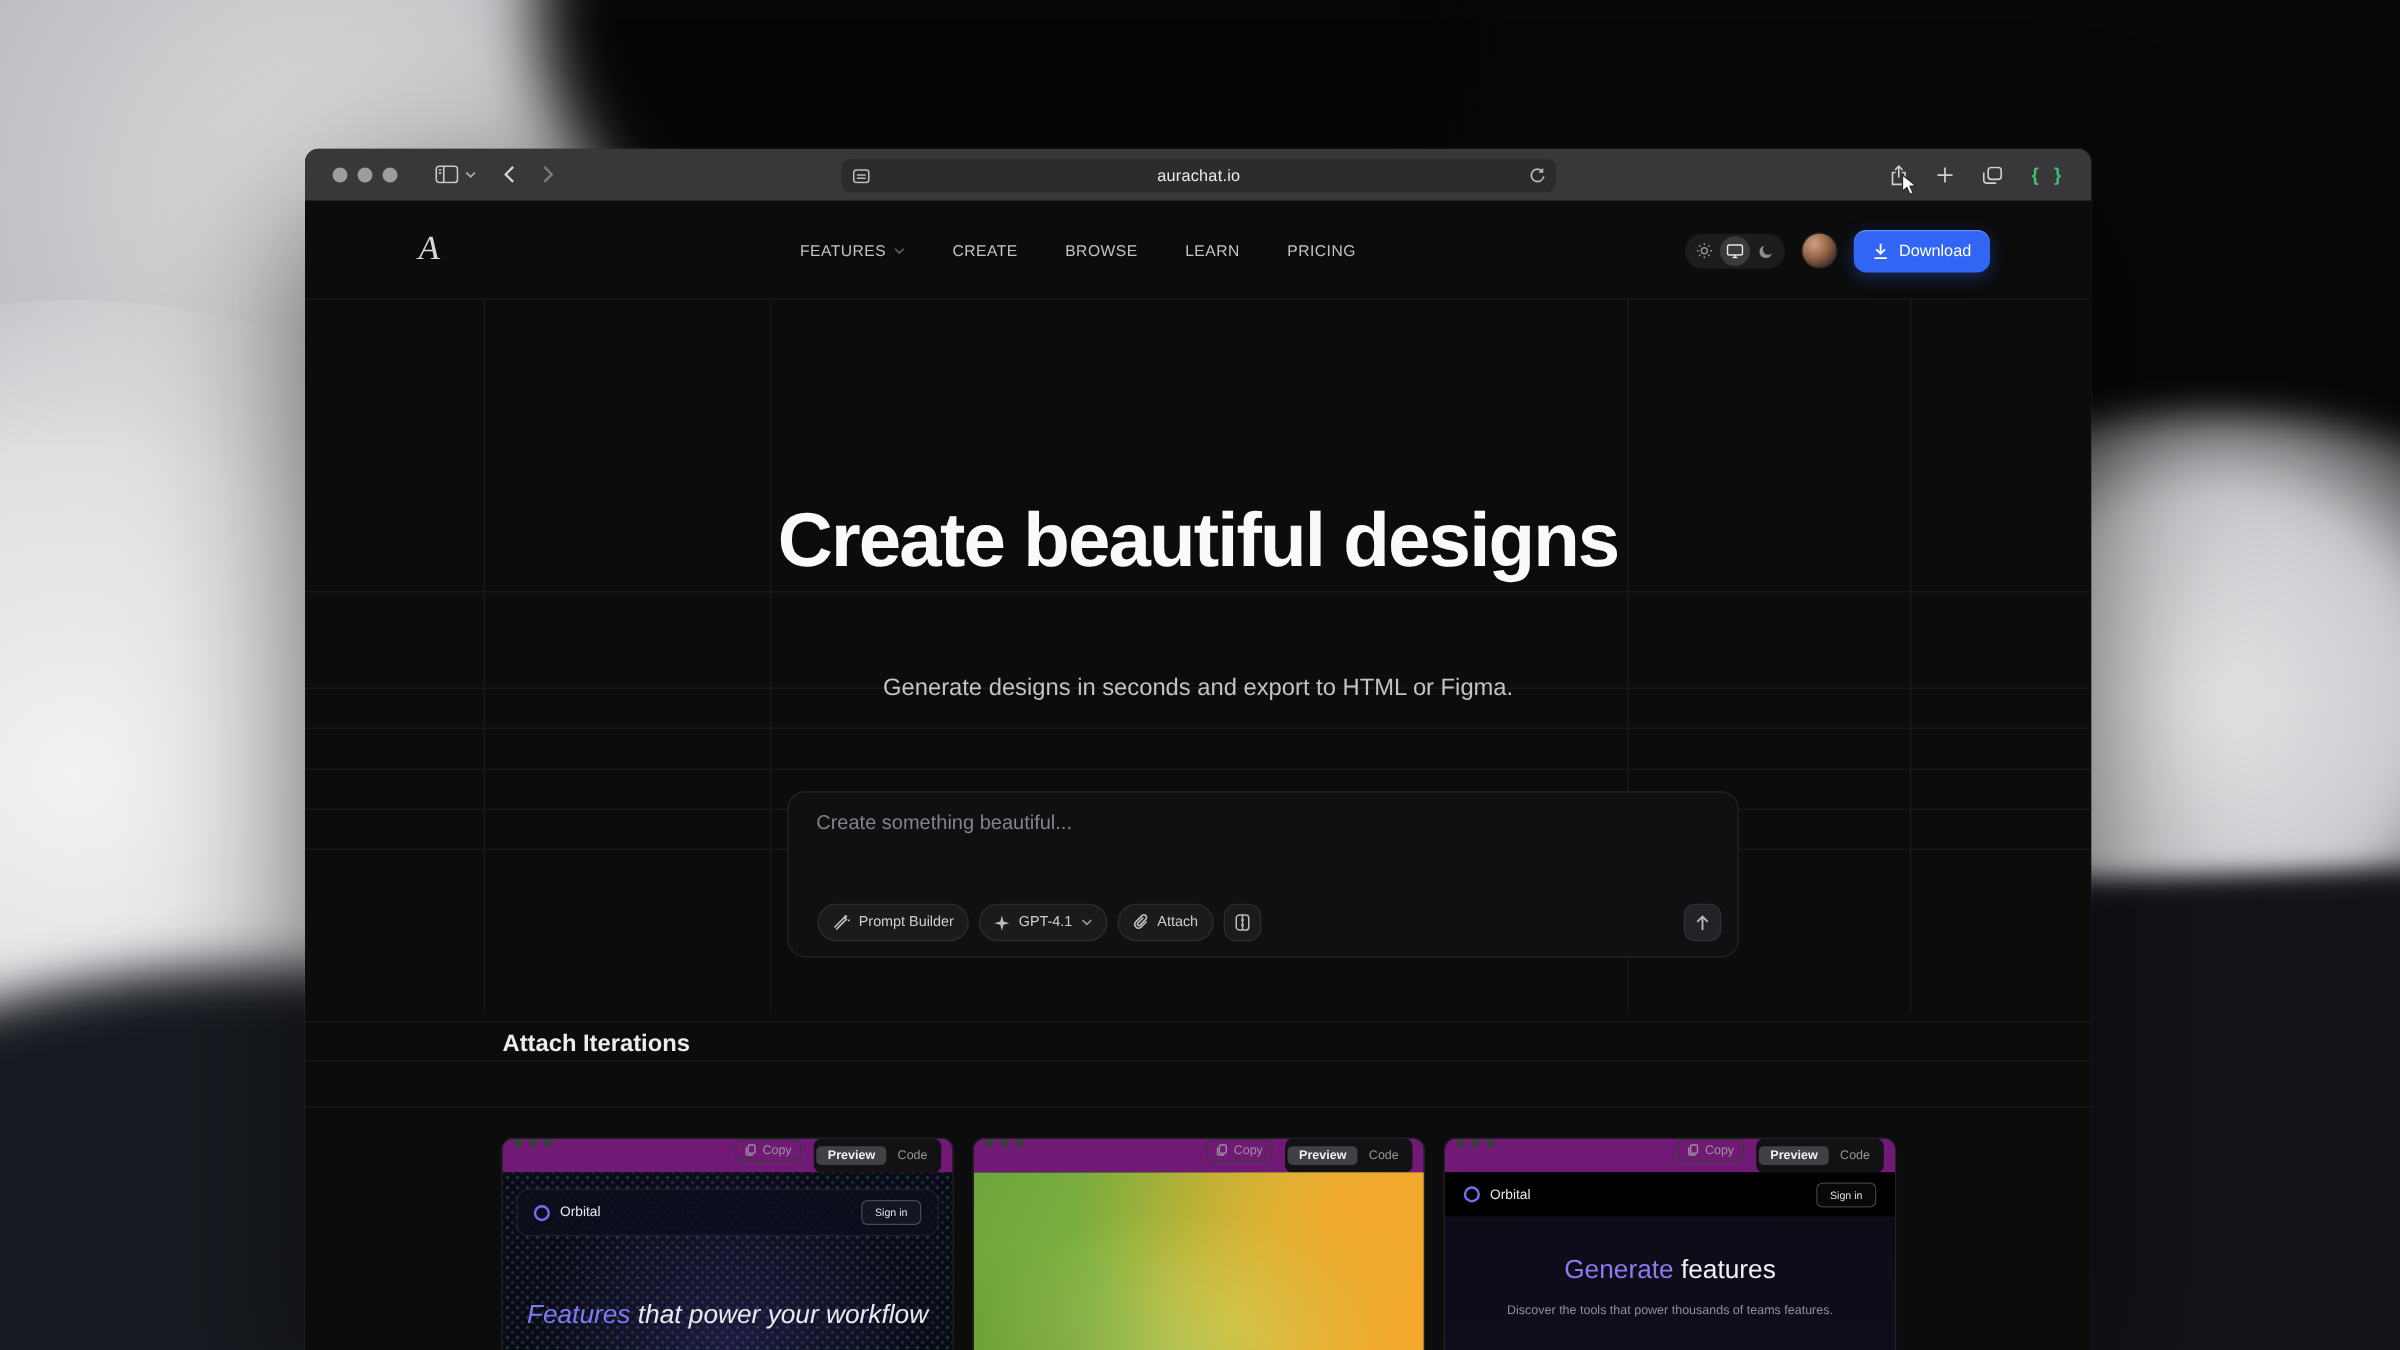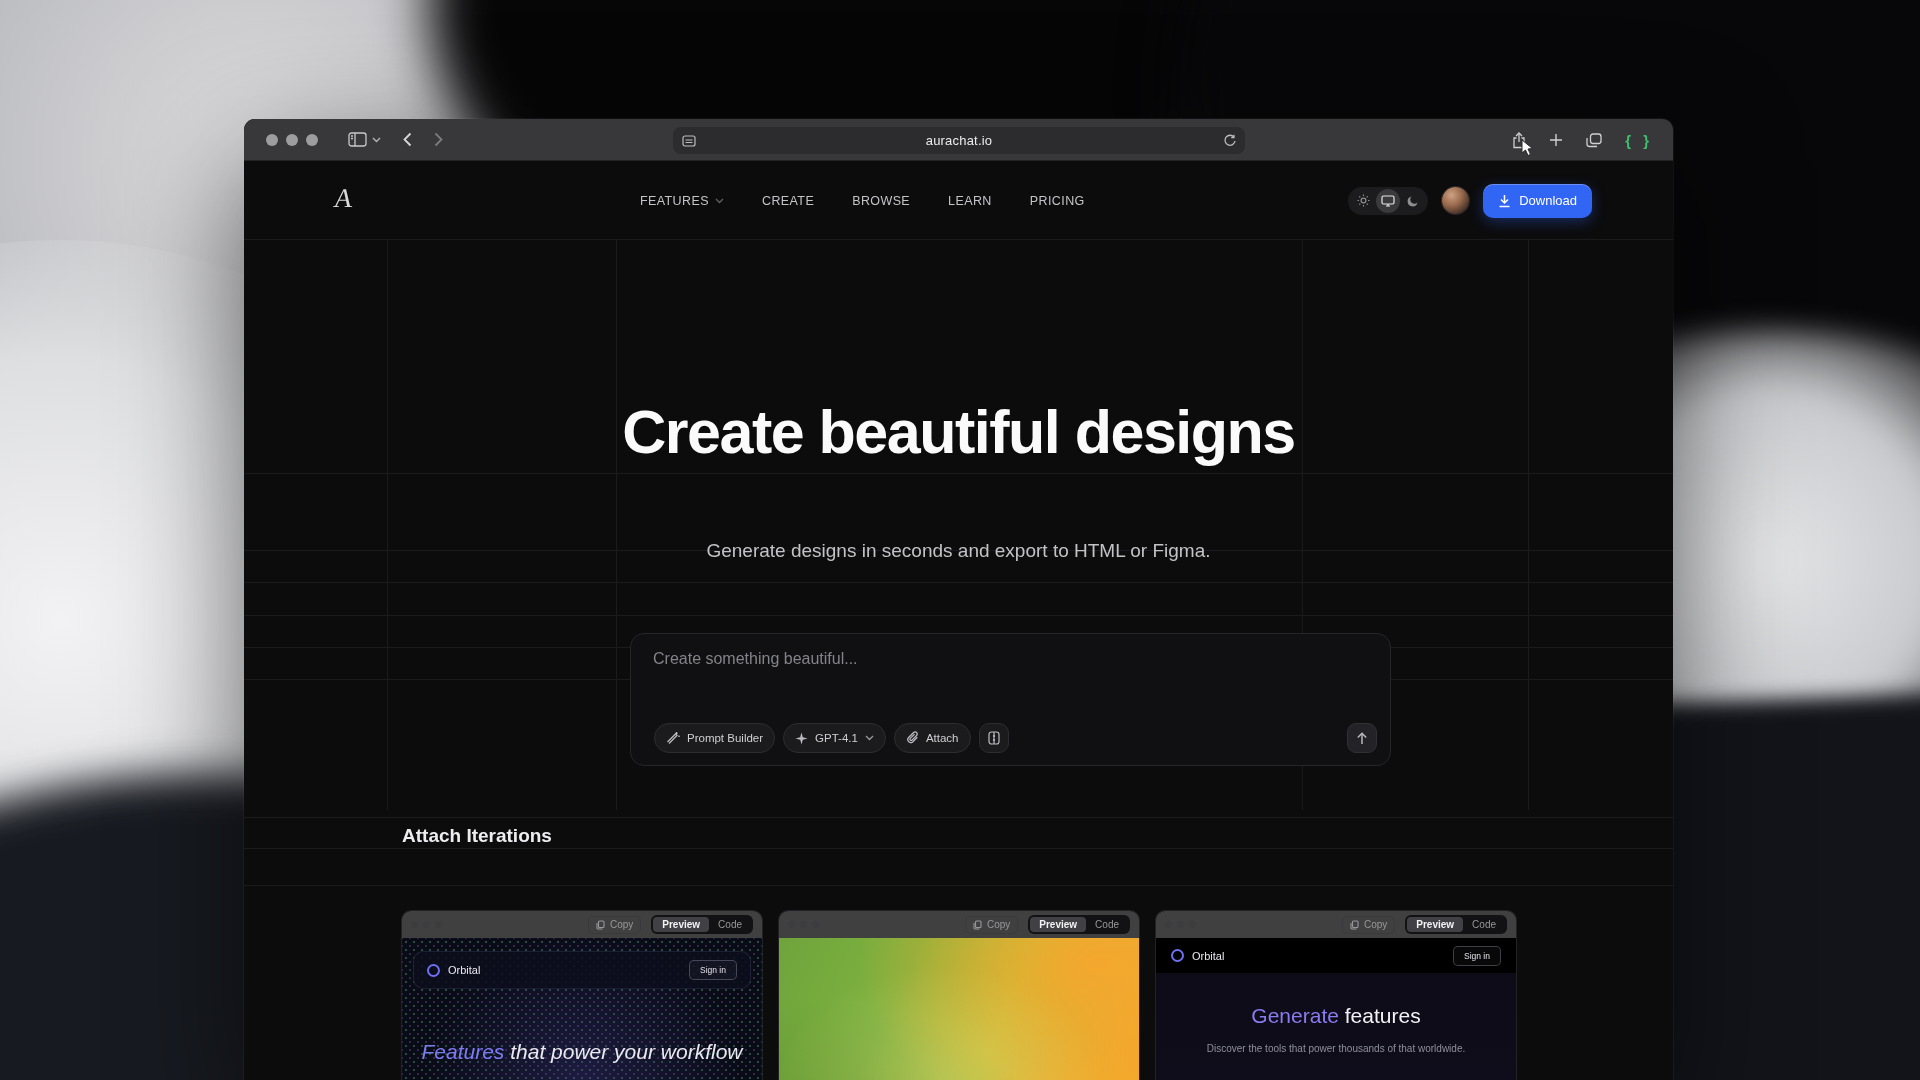--- a/index.html
+++ b/index.html
@@ -89,21 +89,21 @@
   .pill svg { flex:none; }
   .pill.square { width:30px; padding:0; justify-content:center; border-radius:10px; }
   .send-btn { position:absolute; right:13px; bottom:12px; width:30px; height:30px; border-radius:9px;
     background:#232327; border:1px solid #303034; display:flex; align-items:center; justify-content:center; color:#b9b9bd; }
 
   
   .recent-h { position:absolute; left:158px; top:664px; z-index:3; font-size:19px; font-weight:bold; color:#ededef; }
   .cards { position:absolute; left:158px; top:750px; display:flex; gap:17px; z-index:3; }
   .card { width:360px; height:340px; border-radius:9px; overflow:hidden; background:#0a0a10;
     box-shadow:0 0 0 1px #232326; }
-  .card-head { height:27px; background:#404040; display:flex; align-items:center; padding:0 9px; gap:5px; }
+  .card-head { height:27px; background:#701a75; display:flex; padding:0 9px; gap:5px; }
   .card-dot { width:7px; height:7px; border-radius:50%; background:#3d3d40; }
   .card-head .spacer { flex:1; }
   .chip-copy { height:18px; display:flex; align-items:center; gap:5px; padding:0 7px; border-radius:5px;
     border:1px solid #3a3a3d; background:transparent; color:#97979b; font-size:10px; cursor:default; }
   .seg { display:flex; align-items:center; background:#121214; border-radius:6px; padding:2px; margin-left:5px; }
   .seg-btn { font-size:10px; padding:2px 9px; border-radius:4px; color:#97979b; cursor:default; }
   .seg-btn.active { background:#414145; color:#f2f2f4; font-weight:bold; }
   .card-body { position:relative; height:313px; }
 
   
@@ -439,20 +439,20 @@
         </div>
         <div class="card-body body-orbital2">
           <div class="c3-nav">
             <span class="ring"></span>
             <span class="mini-brand">Orbital</span>
             <span class="mini-signin">Sign in</span>
           </div>
           <div class="c3-heading">
             <span class="accent">Generate</span><span> features</span>
           </div>
-          <div class="c3-sub">Discover the tools that power thousands of that worldwide.</div>
+          <div class="c3-sub">Discover the tools that power thousands of teams features.</div>
 
         </div>
       </div>
     </div>
 
   </div>
 </div>
 
 </body></html>

